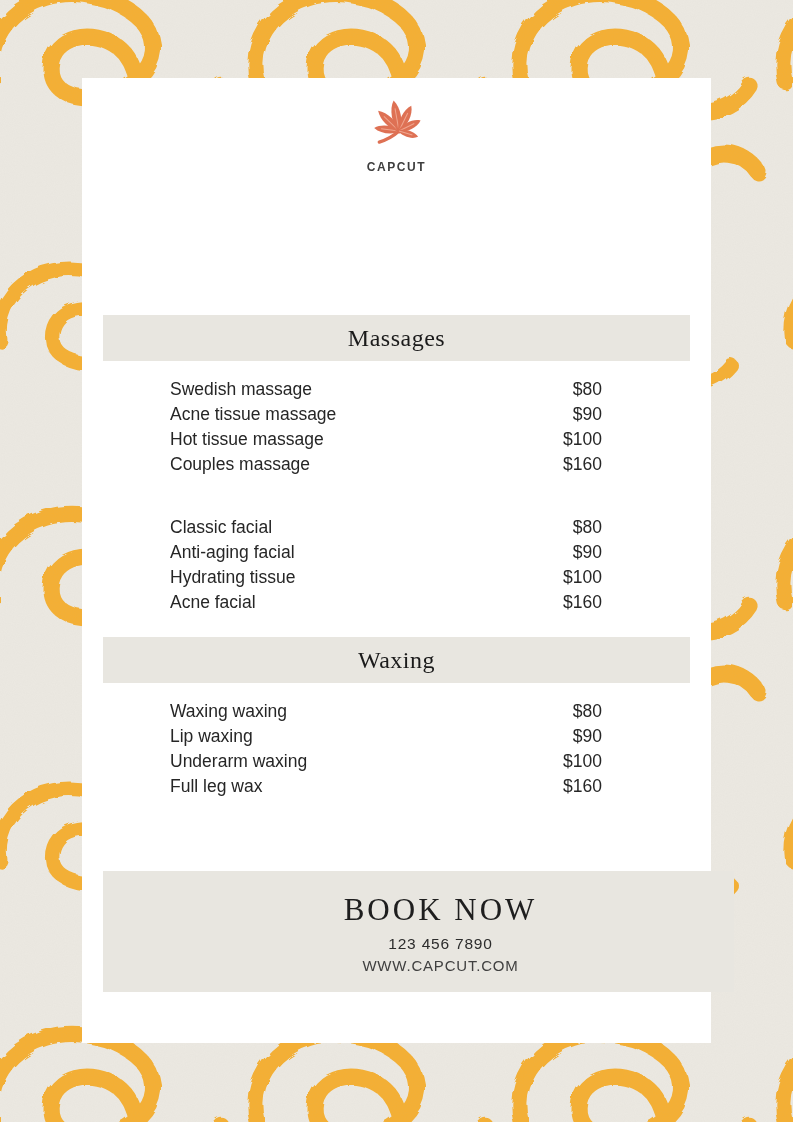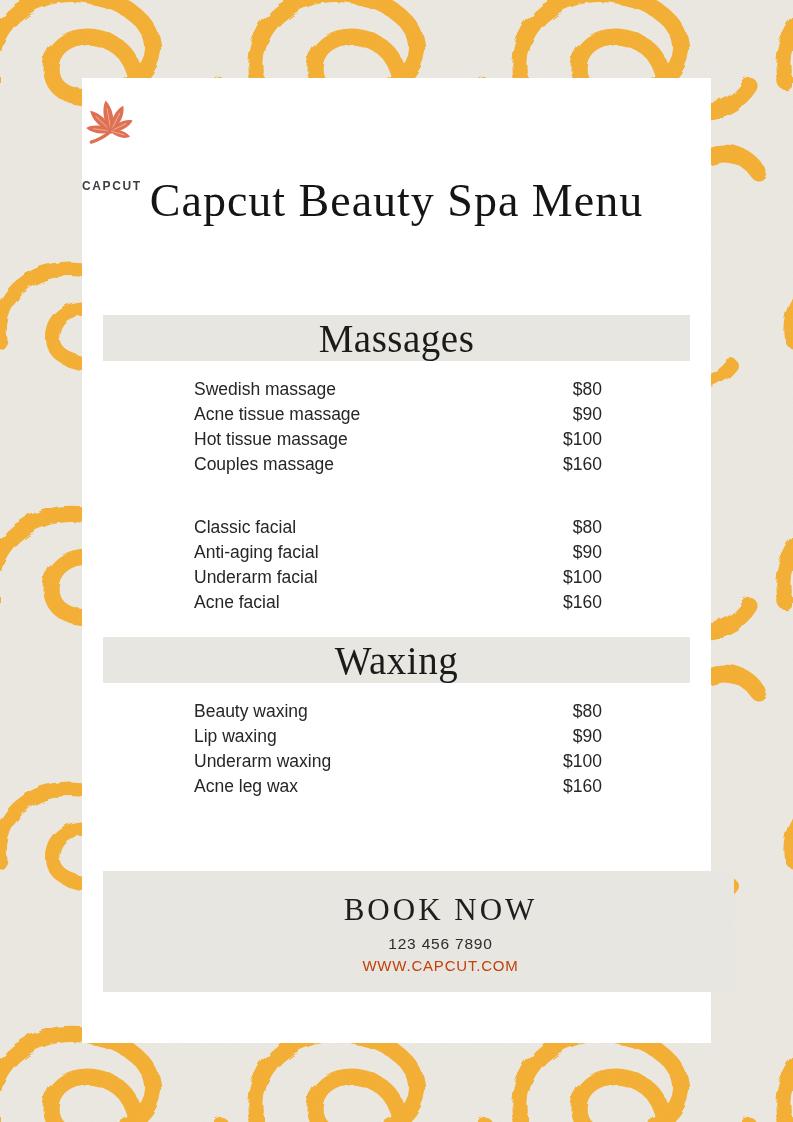--- a/index.html
+++ b/index.html
@@ -13,21 +13,21 @@
   .bg-svg{position:absolute;inset:0;display:block;}
   
   .card{
     position:absolute;
     left:82px;top:78px;width:629px;height:965px;
     background:#FFFFFF;
   }
   
   .logo{
     position:absolute;top:20px;left:0;right:0;
-    display:flex;flex-direction:column;align-items:flex-start;gap:19px;
+    display:flex;flex-direction:column;align-items:center;
   }
   .leaf{width:54px;height:56px;}
   .brand{
     margin-top:6px;
     font-size:12px;font-weight:bold;letter-spacing:1.6px;
     color:#3E3E3E;
   }
   
   .title{
     position:absolute;top:96px;left:0;right:0;
@@ -40,26 +40,26 @@
   
   .sections{position:absolute;top:237px;left:0;right:0;}
   .section-bar{
     margin:0 21px;height:46px;
     background:#E8E6E0;
     display:flex;align-items:center;justify-content:center;
   }
   .section-title{
     margin:9px;
     font-family:"Liberation Serif","DejaVu Serif",serif;
-    font-weight:500;font-size:39px;letter-spacing:0.5px;
+    font-weight:500;font-size:24px;letter-spacing:0.5px;
     color:#1B1B1B;
   }
   .section-items{
     list-style:none;margin:0;
-    padding:16px 109px 22px 112px;
+    padding:16px 109px 22px 88px;
   }
   .menu-row{
     height:25px;display:flex;align-items:center;
     justify-content:space-between;
     font-size:17.5px;color:#262626;
   }
   .item-price{text-align:right;}
   
   .footer-box{
     position:absolute;left:21px;top:793px;width:587px;height:121px;
@@ -70,21 +70,21 @@
     font-family:"Liberation Serif","DejaVu Serif",serif;
     font-weight:500;font-size:31px;letter-spacing:3px;
     color:#1E1E1E;
   }
   .footer-phone{
     margin-top:7px;
     font-size:15.5px;font-weight:500;letter-spacing:0.8px;color:#2C2C2C;
   }
   .footer-site{
     margin-top:4px;
-    font-size:15px;font-weight:500;letter-spacing:0.8px;color:#c2410c;
+    font-size:15px;font-weight:500;letter-spacing:0.8px;color:#404040;
   }
 </style>
 </head>
 <body>
 
 <div class="page">
 
   <svg class="bg-svg" width="793" height="1122" viewBox="0 0 793 1122">
     <defs>
       <filter id="rough" x="-20%" y="-20%" width="140%" height="140%">
@@ -148,21 +148,20 @@
             <g transform="rotate(95)">
                 <path d="M0,3 C-4.5,-6 -4.5,-15 0,-20 C4.5,-15 4.5,-6 0,3 Z"></path>
                 <line x1="0" y1="0" x2="0" y2="-14" stroke="#F0A68F" stroke-width="1"></line>
               </g>
           </g>
         </g>
       </svg>
       <div class="brand">CAPCUT</div>
     </div>
 
-    <h1 class="title">Capcut Beauty Spa Menu</h1>
 
     <div class="sections" id="sections-root">
       <section class="menu-section">
         <div class="section-bar">
           <h2 class="section-title">Massages</h2>
         </div>
         <ul class="section-items">
       <li class="menu-row">
         <span class="item-label">Swedish massage</span>
         <span class="item-price">$80</span>
@@ -191,53 +190,53 @@
         <span class="item-label">Classic facial</span>
         <span class="item-price">$80</span>
       </li>
 
       <li class="menu-row">
         <span class="item-label">Anti-aging facial</span>
         <span class="item-price">$90</span>
       </li>
 
       <li class="menu-row">
-        <span class="item-label">Underarm facial</span>
+        <span class="item-label">Hydrating tissue</span>
         <span class="item-price">$100</span>
       </li>
 
       <li class="menu-row">
         <span class="item-label">Acne facial</span>
         <span class="item-price">$160</span>
       </li>
     </ul>
       </section>
 
       <section class="menu-section">
         <div class="section-bar">
           <h2 class="section-title">Waxing</h2>
         </div>
         <ul class="section-items">
       <li class="menu-row">
-        <span class="item-label">Beauty waxing</span>
+        <span class="item-label">Waxing waxing</span>
         <span class="item-price">$80</span>
       </li>
 
       <li class="menu-row">
         <span class="item-label">Lip waxing</span>
         <span class="item-price">$90</span>
       </li>
 
       <li class="menu-row">
         <span class="item-label">Underarm waxing</span>
         <span class="item-price">$100</span>
       </li>
 
       <li class="menu-row">
-        <span class="item-label">Acne leg wax</span>
+        <span class="item-label">Full leg wax</span>
         <span class="item-price">$160</span>
       </li>
     </ul>
       </section>
     </div>
 
     <div class="footer-box">
       <div class="footer-heading">BOOK NOW</div>
       <div class="footer-phone">123 456 7890</div>
       <div class="footer-site">WWW.CAPCUT.COM</div>

